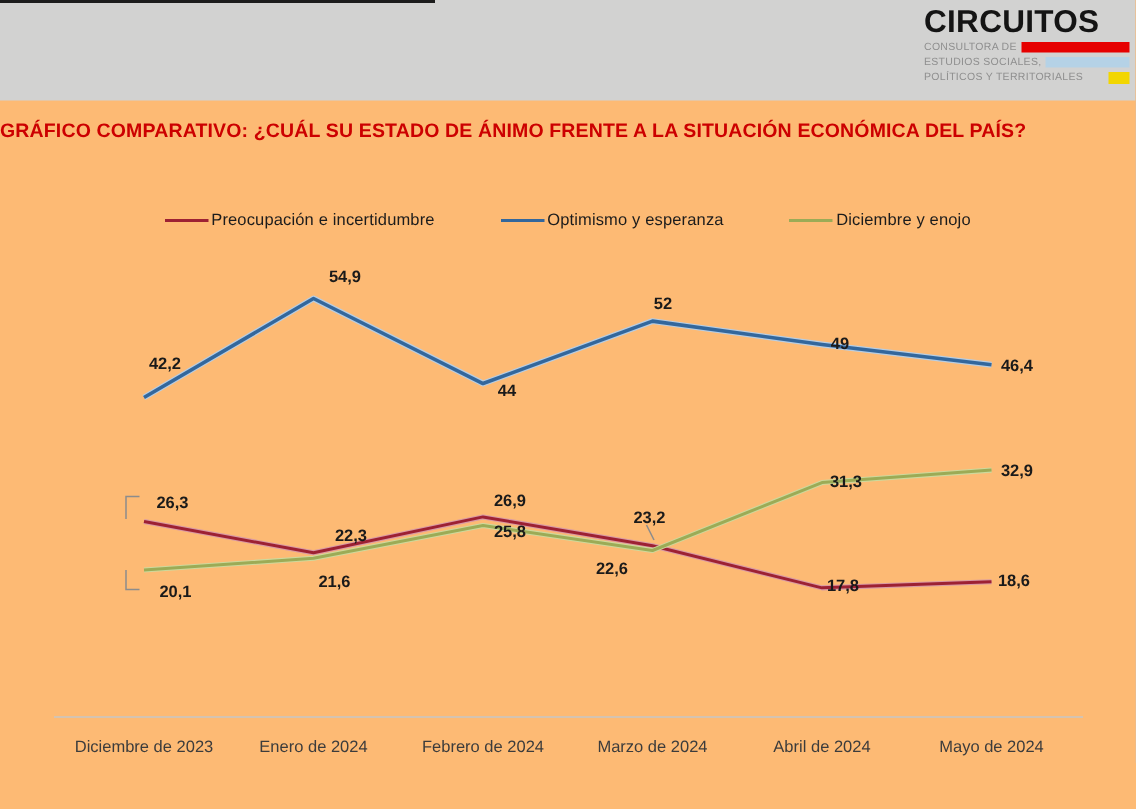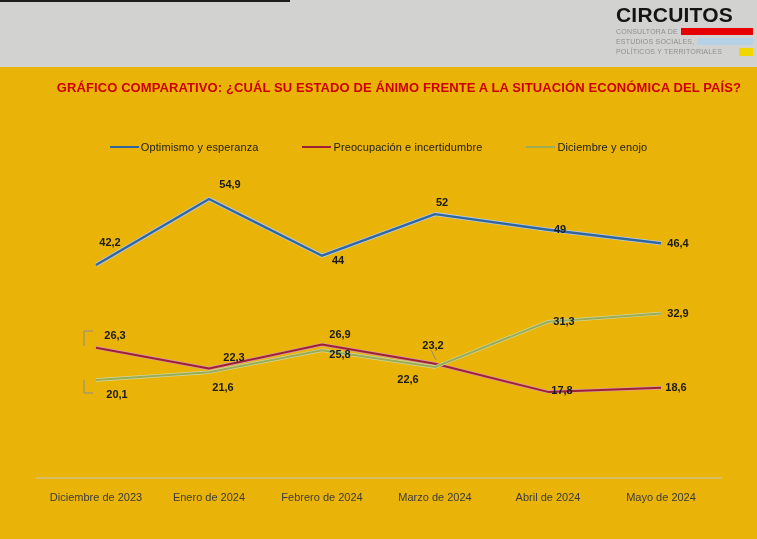--- a/index.html
+++ b/index.html
@@ -10,35 +10,35 @@
   .header{position:absolute;top:0;left:0;width:757px;height:67px;background:#d2d2d1;}
   .top-edge-line{position:absolute;top:0;left:0;width:290px;height:2px;background:#1c1c1c;}
   .logo{position:absolute;top:3px;right:0;width:141px;text-align:left;}
   .logo-brand{font-weight:bold;font-size:21px;letter-spacing:0.2px;color:#141414;line-height:23px;white-space:nowrap;}
   .logo-row{display:flex;align-items:center;width:137px;margin-top:1px;}
   .logo-row-text{font-size:7px;color:#8f8f8f;letter-spacing:0.2px;white-space:nowrap;line-height:9px;}
   .logo-bar{flex:1;height:7px;margin-left:3px;min-width:10px;}
   .logo-bar.square{flex:0 0 14px;height:8px;margin-left:auto;}
 
   
-  .chart-title{position:absolute;top:78px;left:0;width:741px;text-align:right;}
+  .chart-title{position:absolute;top:78px;left:0;width:741px;text-align:left;}
   .chart-title span{display:inline-block;max-width:690px;font-size:13px;font-weight:bold;line-height:17px;letter-spacing:0.1px;}
 
   
   .legend{position:absolute;top:141px;left:0;width:757px;display:flex;justify-content:center;gap:44px;align-items:center;}
   .legend-item{display:flex;align-items:center;}
   .legend-swatch{display:inline-block;width:29px;height:2px;margin-right:2px;}
   .legend-label{font-size:11px;color:#1c1c1c;letter-spacing:0.1px;}
 
   svg.chart{position:absolute;top:0;left:0;}
 </style>
 </head>
 <body>
 
-<div id="stage" style="background: #eab308;">
+<div id="stage" style="background: #fdba74;">
 
   <div class="header" style="background: rgb(210, 210, 209);">
     <div class="top-edge-line"></div>
     <div class="logo">
       <div class="logo-brand">CIRCUITOS</div>
       <div class="logo-row">
         <span class="logo-row-text">CONSULTORA DE</span>
         <span class="logo-bar" style="background: rgb(230, 0, 0);"></span>
       </div>
       <div class="logo-row">
@@ -51,26 +51,26 @@
       </div>
     </div>
   </div>
 
   <div class="chart-title">
     <span style="color: rgb(204, 0, 0);">GRÁFICO COMPARATIVO: ¿CUÁL SU ESTADO DE ÁNIMO FRENTE A LA SITUACIÓN ECONÓMICA DEL PAÍS?</span>
   </div>
 
   <div class="legend">
       <div class="legend-item">
+        <span class="legend-swatch" style="background: rgb(157, 33, 51);"></span>
+        <span class="legend-label">Preocupación e incertidumbre</span>
+      </div>
+      <div class="legend-item">
         <span class="legend-swatch" style="background: rgb(51, 103, 156);"></span>
         <span class="legend-label">Optimismo y esperanza</span>
-      </div>
-      <div class="legend-item">
-        <span class="legend-swatch" style="background: rgb(157, 33, 51);"></span>
-        <span class="legend-label">Preocupación e incertidumbre</span>
       </div>
       <div class="legend-item">
         <span class="legend-swatch" style="background: rgb(156, 171, 86);"></span>
         <span class="legend-label">Diciembre y enojo</span>
       </div>
     </div>
 
   <svg class="chart" width="757" height="539" viewBox="0 0 757 539" xmlns="http://www.w3.org/2000/svg">
       <line x1="36" y1="478" x2="722" y2="478" stroke="#c6c6c6" stroke-width="1"></line>
       <text x="96" y="501" text-anchor="middle" font-size="11" fill="#3c3c3c" font-family="Liberation Sans, sans-serif">Diciembre de 2023</text>

